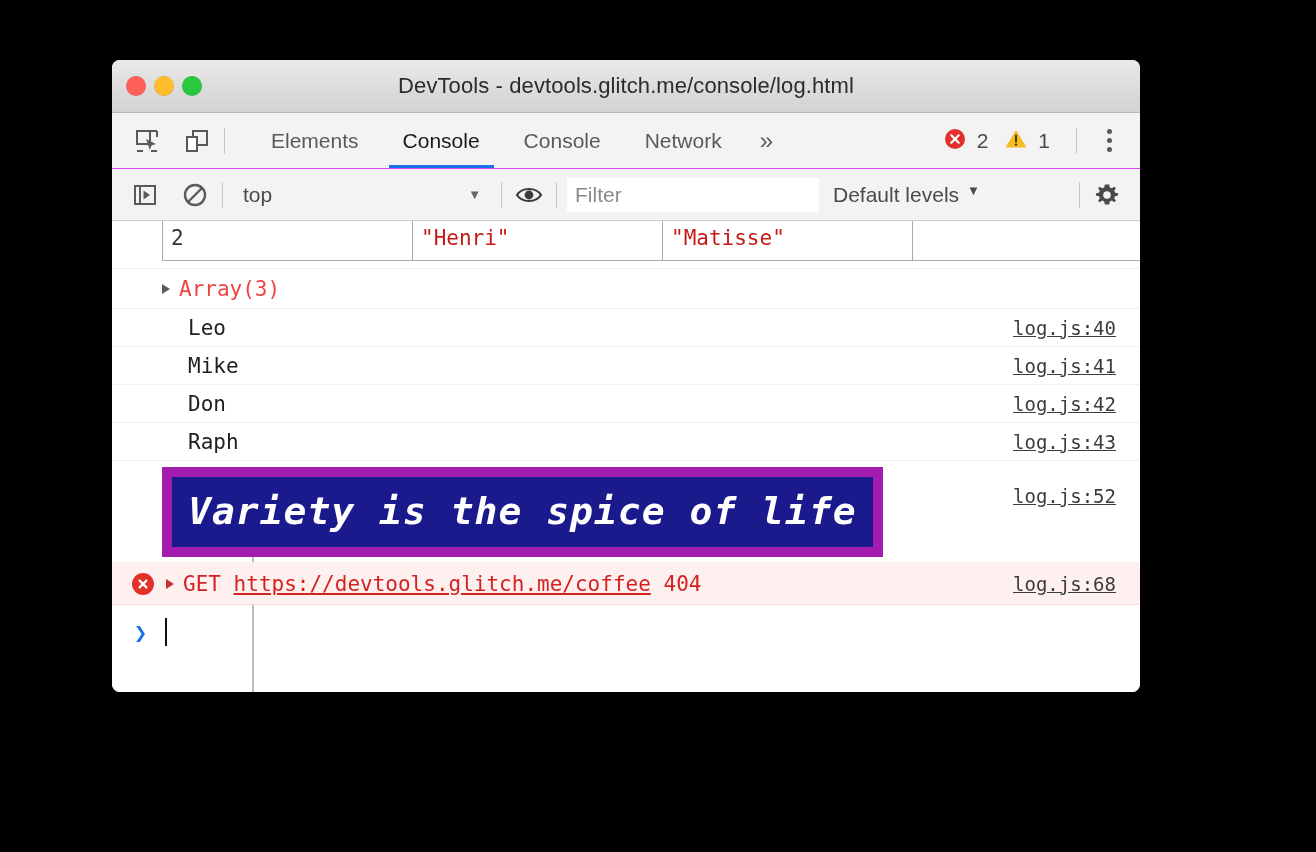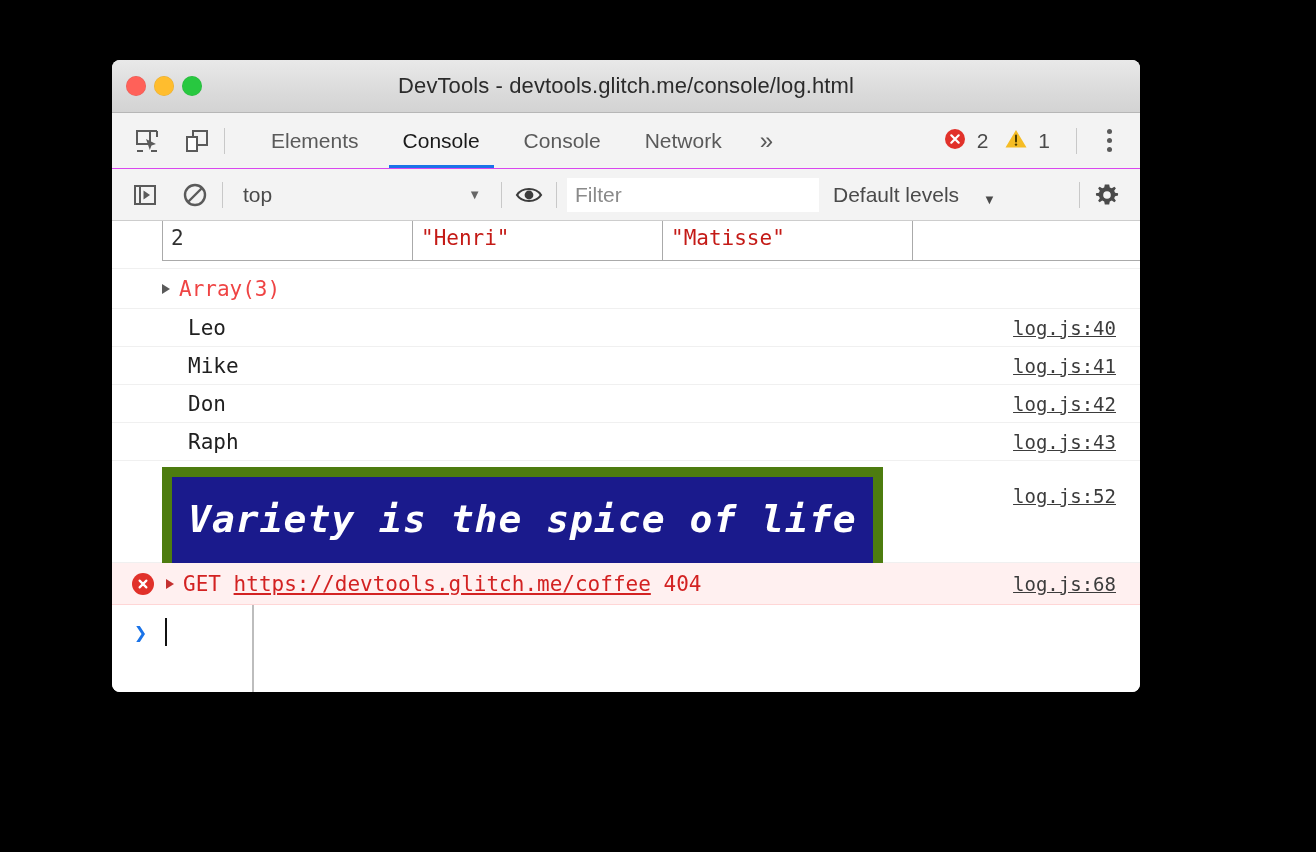--- a/index.html
+++ b/index.html
@@ -80,21 +80,21 @@
     padding: 0 10px; font-size: 21px; color: #4a4a4a;
   }
   .ctx-select .caret { margin-left: auto; font-size: 13px; color: #666; }
   .filter-input {
     width: 252px; height: 34px; background: #ffffff;
     border: none; outline: none;
     font-size: 21px; color: #333; padding: 0 8px;
     font-family: "Liberation Sans", sans-serif;
   }
   .filter-input::placeholder { color: #8a8a8a; }
-  .levels { display: flex; align-items: flex-end; gap: 24px; font-size: 21px; color: #4a4a4a; padding: 0 14px; }
+  .levels { display: flex; align-items: flex-start; gap: 8px; font-size: 21px; color: #4a4a4a; padding: 0 14px; }
   .levels .caret { font-size: 13px; }
   .gear-wrap { margin-left: auto; padding-right: 16px; display: flex; align-items: center; }
 
   
   .console {
     position: relative; height: 471px; background: #ffffff;
     font-family: "DejaVu Sans Mono", monospace;
     overflow: hidden;
   }
   .row {
@@ -148,23 +148,23 @@
     background: #bdbdbd;
   }
   .grouprail::after {
     content: ""; position: absolute; left: 0; bottom: 0; width: 10px; height: 2px; background: #bdbdbd;
   }
 
   
   .styledrow { height: 102px; align-items: flex-start; }
   .styled-msg {
     margin-left: 50px; margin-top: 6px;
-    border: 10px solid #4d7c0f;
+    border: 10px solid #a21caf;
     background: #1a1a8c;
-    padding: 23px 16px;
+    padding: 15px 16px;
     color: #ffffff;
     font-family: "DejaVu Sans Mono", monospace;
     font-style: italic; font-weight: bold;
     font-size: 38px; letter-spacing: 1px;
     line-height: 1.05;
     white-space: nowrap;
   }
 
   
   .errorrow { height: 42px; background: #fff0f0; border-bottom: 1px solid #ffd6d6; padding-left: 20px; }

